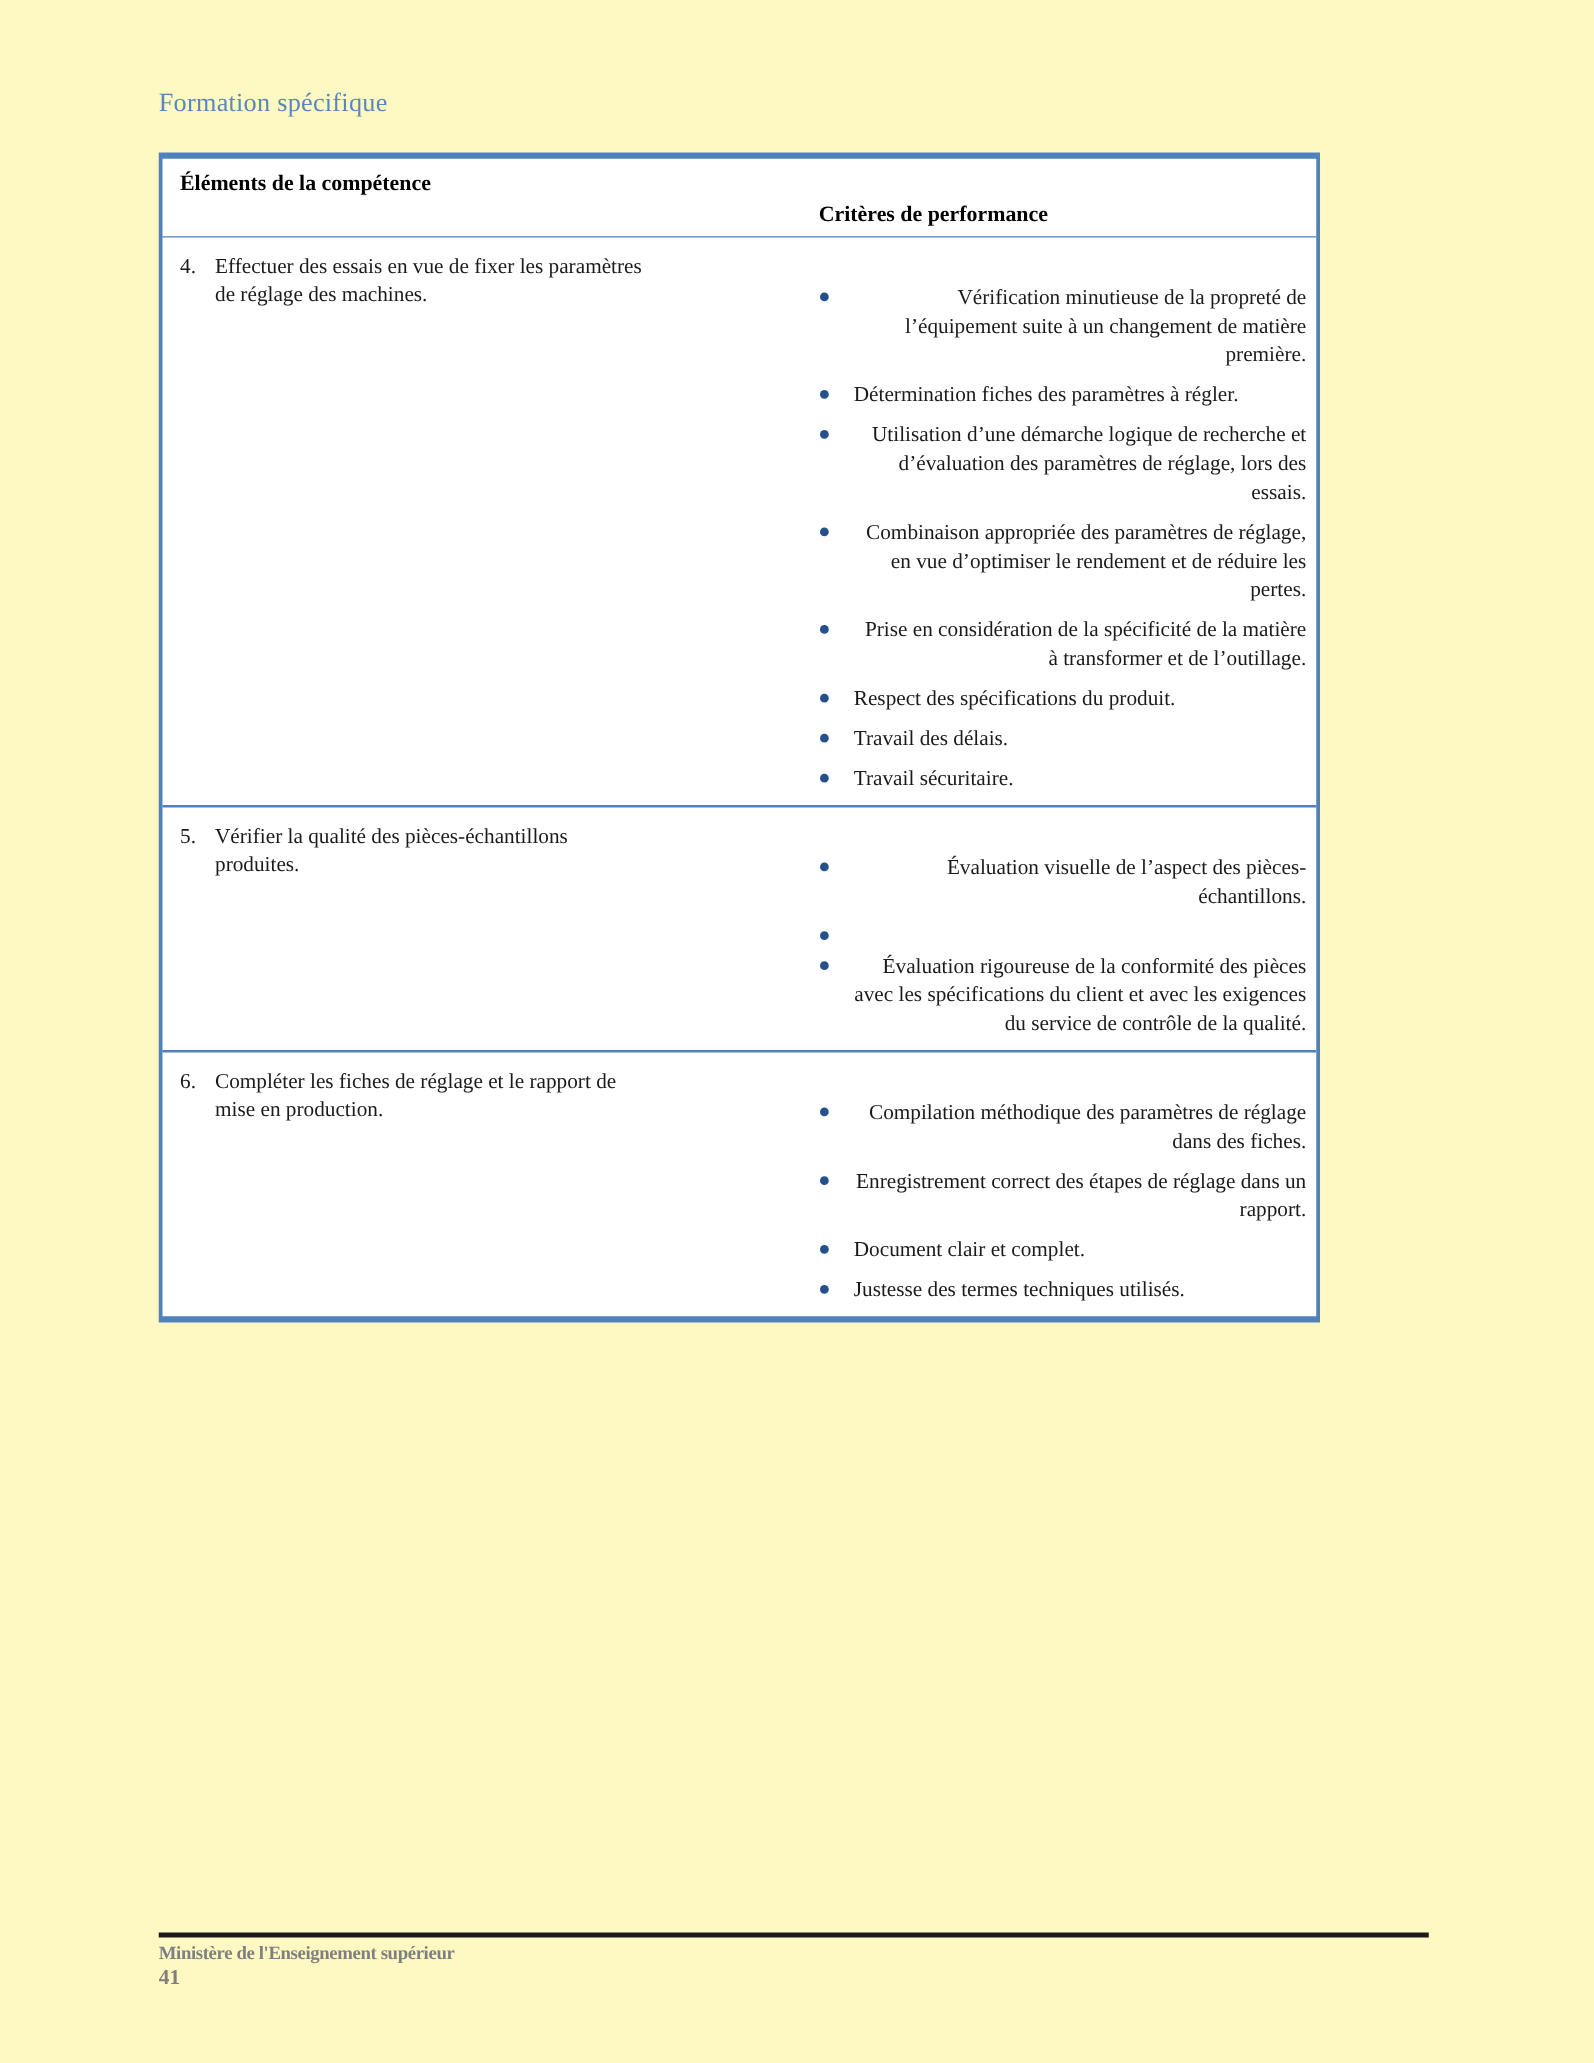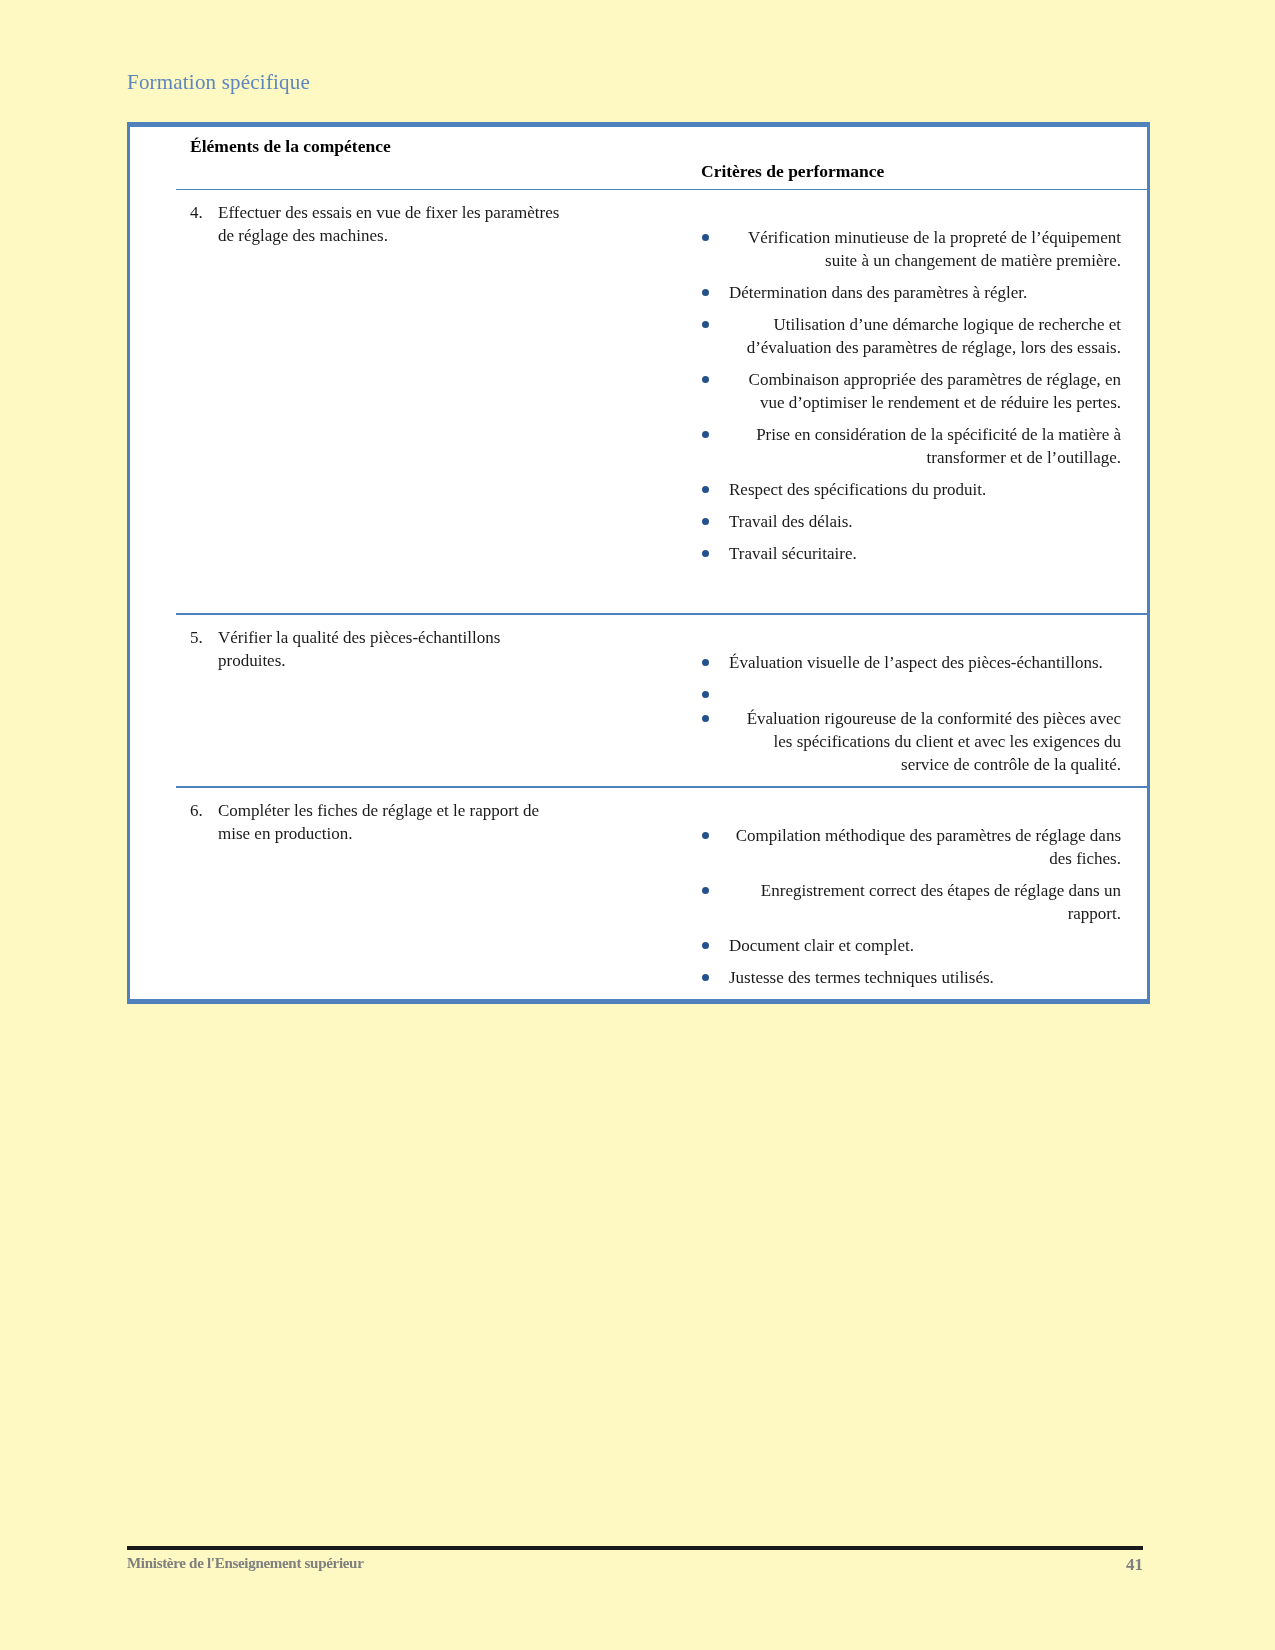--- a/index.html
+++ b/index.html
@@ -20,26 +20,25 @@
   .doc-title {
     font-size: 21px;
     font-weight: normal;
     color: #5b87be;
     margin: 0 0 27px 0;
     letter-spacing: 0.2px;
   }
 
   
   .comp-table {
-    width: 1023px;
+    width: 929px;
     border: 3px solid #4f81bd;
     border-top-width: 5px;
     border-bottom-width: 5px;
     background: #ffffff;
-    padding-left: 46px;
   }
 
   .thead {
     display: flex;
     border-bottom: 1.5px solid #4f81bd;
     min-height: 38px;
   }
   .th {
     font-weight: bold;
     font-size: 17.5px;
@@ -80,20 +79,21 @@
   .footer {
     position: absolute;
     left: 127px;
     top: 1546px;
     width: 1016px;
     border-top: 4px solid #1a1a1a;
     display: flex;
     justify-content: space-between;
     align-items: flex-start;
     padding-top: 5px;
+    flex-direction: column;
   }
   .footer-left {
     font-size: 15px;
     font-weight: bold;
     color: #7f7f7f;
     letter-spacing: -0.3px;
   }
   .footer-page {
     font-size: 17px;
     font-weight: bold;
@@ -122,21 +122,21 @@
               </div>
             </div>
             <div class="td col-right">
               <ul class="criteria-list">
                 <li class="criterion">
                   <span class="bullet-dot"></span>
                   <span class="crit-text">Vérification minutieuse de la propreté de l’équipement suite à un changement de matière première.</span>
                 </li>
                 <li class="criterion">
                   <span class="bullet-dot"></span>
-                  <span class="crit-text">Détermination dans des paramètres à régler.</span>
+                  <span class="crit-text">Détermination fiches des paramètres à régler.</span>
                 </li>
                 <li class="criterion">
                   <span class="bullet-dot"></span>
                   <span class="crit-text">Utilisation d’une démarche logique de recherche et d’évaluation des paramètres de réglage, lors des essais.</span>
                 </li>
                 <li class="criterion">
                   <span class="bullet-dot"></span>
                   <span class="crit-text">Combinaison appropriée des paramètres de réglage, en vue d’optimiser le rendement et de réduire les pertes.</span>
                 </li>
                 <li class="criterion">

